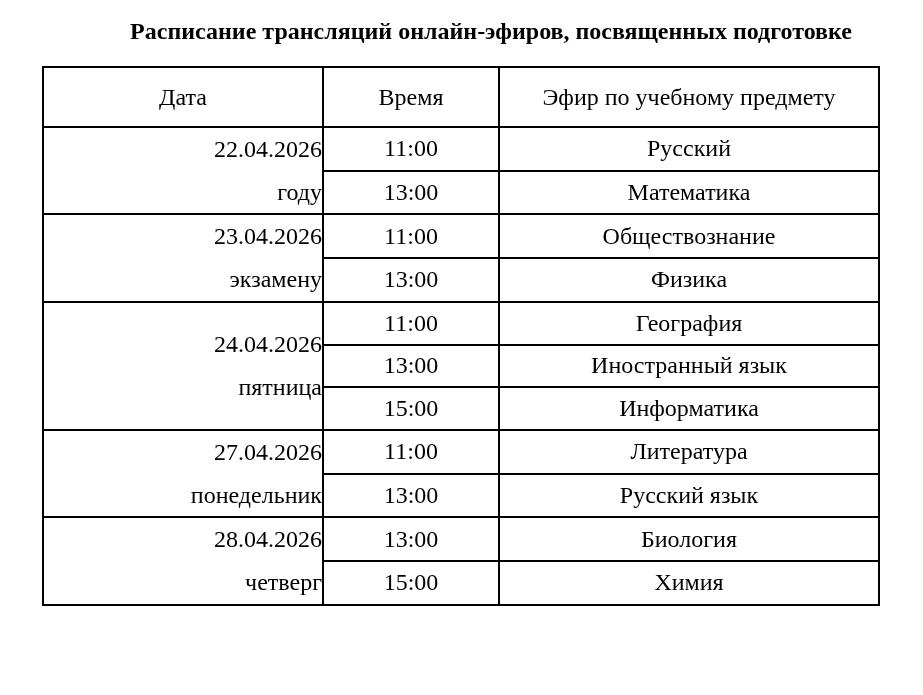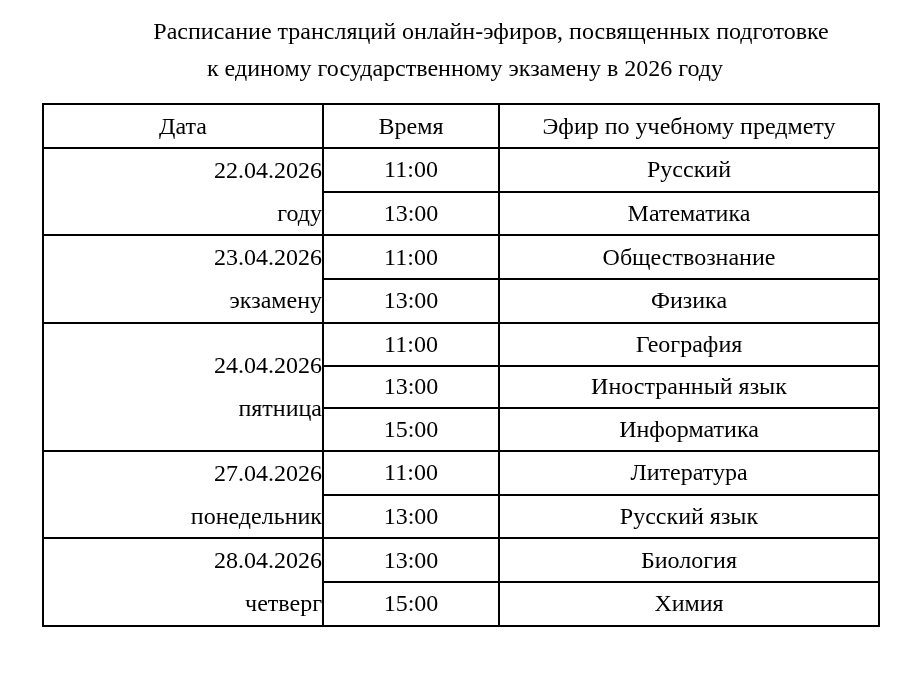--- a/index.html
+++ b/index.html
@@ -17,21 +17,21 @@
   .page {
     width: 923px;
     height: 695px;
     background: #ffffff;
   }
   .doc-title {
     padding-top: 13px;
   }
   .title-line {
     font-size: 24px;
-    font-weight: normal;
+    font-weight: bold;
     line-height: 37px;
     text-align: center;
     white-space: nowrap;
   }
   .title-line.first {
     margin-left: 59px;
   }
   .title-line.second {
     margin-left: 7px;
   }
@@ -46,41 +46,40 @@
   table.schedule td {
     border: 2px solid #000000;
     font-size: 24px;
     font-weight: normal;
     text-align: center;
     vertical-align: middle;
     padding: 0;
     overflow: hidden;
   }
   tr.header-row {
-    height: 44px;
+    height: 60px;
   }
   tr.data-row {
     height: 42.7px;
   }
   td.date-cell div {
     line-height: 42.7px;
     text-align: right;
   }
   col.c-date { width: 280px; }
   col.c-time { width: 176px; }
   col.c-subject { width: 380px; }
 </style>
 </head>
 <body>
 
 <div class="page">
 
   <div class="doc-title">
     <div class="title-line first">Расписание трансляций онлайн-эфиров, посвященных подготовке</div>
-    <div class="title-line second">к единому государственному экзамену в 2026 году</div>
   </div>
 
   <table class="schedule">
     <colgroup>
       <col class="c-date">
       <col class="c-time">
       <col class="c-subject">
     </colgroup>
     <thead>
       <tr class="header-row">

